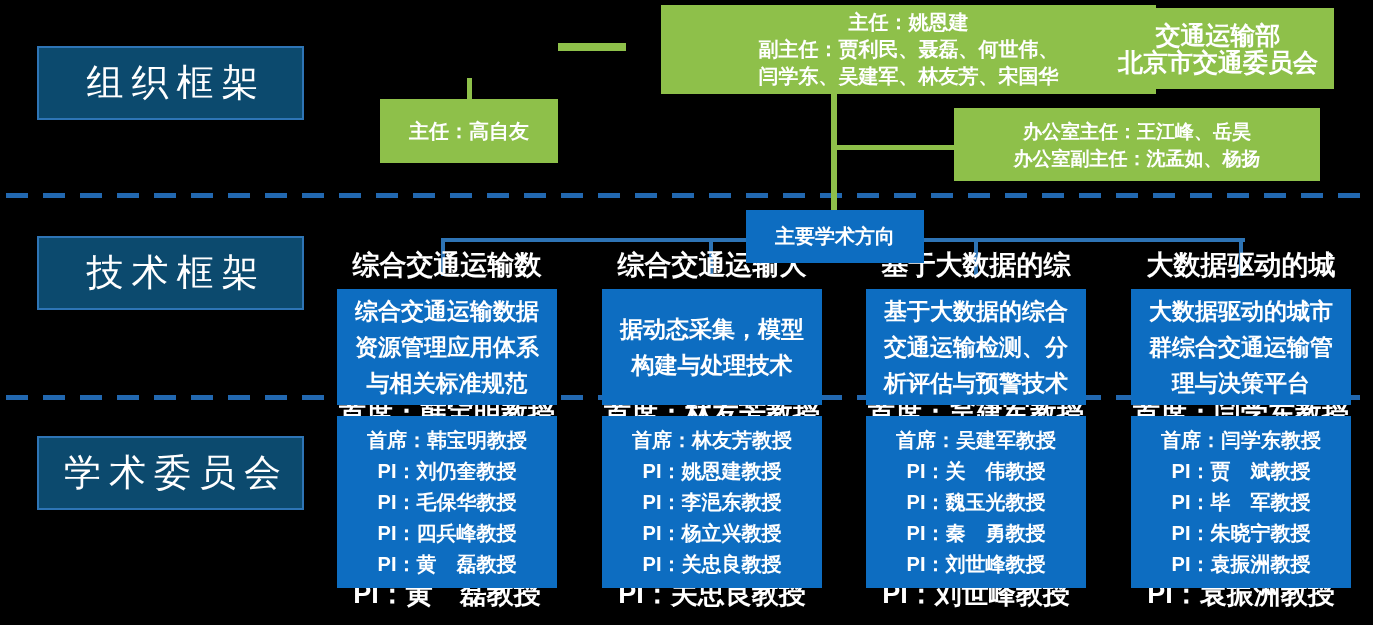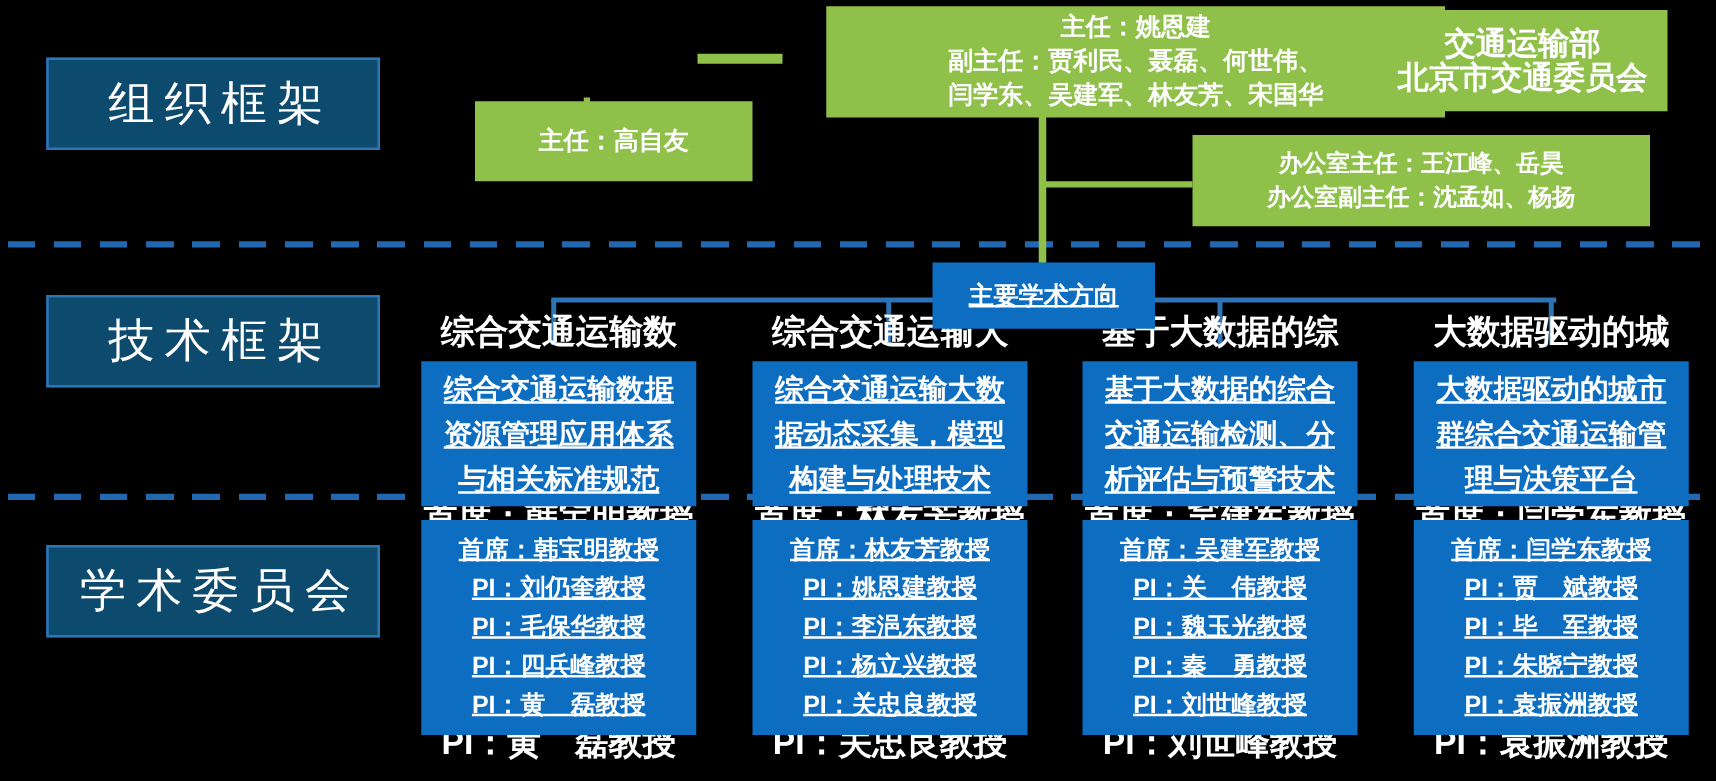--- a/index.html
+++ b/index.html
@@ -17,21 +17,21 @@
   
   .gbox{
     position:absolute;background:#8EC04A;color:#fff;font-weight:bold;
     display:flex;flex-direction:column;align-items:center;justify-content:center;
     text-align:center;z-index:4;font-size:20px;line-height:27px;white-space:nowrap;
   }
   
   .bbox{
     position:absolute;background:#0D6DC1;color:#fff;font-weight:bold;
     display:flex;flex-direction:column;justify-content:center;
-    text-align:center;z-index:4;white-space:nowrap;text-decoration:underline;
+    text-align:center;z-index:4;white-space:nowrap;
   }
   .techbox{width:220px;top:275px;height:116px;font-size:23px;line-height:36px;margin-top:14px;}
   .teambox{width:220px;top:416px;height:172px;font-size:20px;line-height:31px;}
   .hubbox{left:746px;top:210px;width:178px;height:53px;font-size:20px;}
   
   .ghost{
     position:absolute;width:220px;text-align:center;color:#fff;font-weight:bold;
     font-size:27px;line-height:43px;z-index:3;white-space:nowrap;
   }
   .ghost-dir{top:244px;}
@@ -61,21 +61,21 @@
   <div class="cb" style="left:441px;top:238px;width:804px;height:4px"></div>
   <div class="cb" style="left:441px;top:240px;width:4px;height:36px"></div>
   <div class="cb" style="left:709px;top:240px;width:4px;height:36px"></div>
   <div class="cb" style="left:974px;top:240px;width:4px;height:36px"></div>
   <div class="cb" style="left:1239px;top:240px;width:4px;height:36px"></div>
 
   <div class="frame-label" style="top:46px">组织框架</div>
   <div class="frame-label" style="top:236px">技术框架</div>
   <div class="frame-label" style="top:436px">学术委员会</div>
 
-  <div class="gbox" style="left:380px;top:81px;width:222px;height:64px">
+  <div class="gbox" style="left:380px;top:99px;width:178px;height:64px">
     <div>主任：高自友</div>
   </div>
   <div class="gbox" style="left:661px;top:5px;width:495px;height:89px">
     <div>主任：姚恩建</div>
     <div>副主任：贾利民、聂磊、何世伟、</div>
     <div>闫学东、吴建军、林友芳、宋国华</div>
   </div>
   <div class="gbox" style="left:1102px;top:8px;width:232px;height:81px;font-size:25px">
     <div>交通运输部</div>
     <div>北京市交通委员会</div>
@@ -115,21 +115,20 @@
     <div>PI：黄　磊教授</div>
   </div>
 
   <div class="ghost ghost-dir" style="left:602px">
     <div>综合交通运输大</div>
     <div>数据动态采集，</div>
     <div>模型构建与处理</div>
     <div>技术</div>
   </div>
   <div class="bbox techbox" style="left:602px">
-    <div>综合交通运输大数</div>
     <div>据动态采集，模型</div>
     <div>构建与处理技术</div>
   </div>
   <div class="ghost ghost-team" style="left:602px">
     <div>首席：林友芳教授</div>
     <div>PI：姚恩建教授</div>
     <div>PI：李浥东教授</div>
     <div>PI：杨立兴教授</div>
     <div>PI：关忠良教授</div>
   </div>

